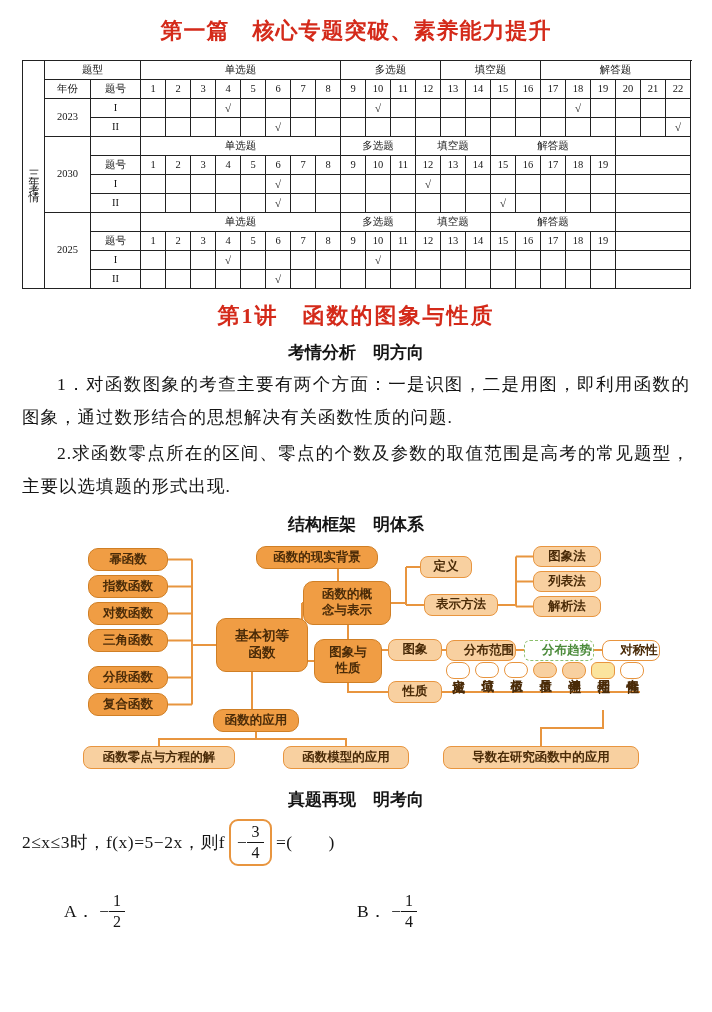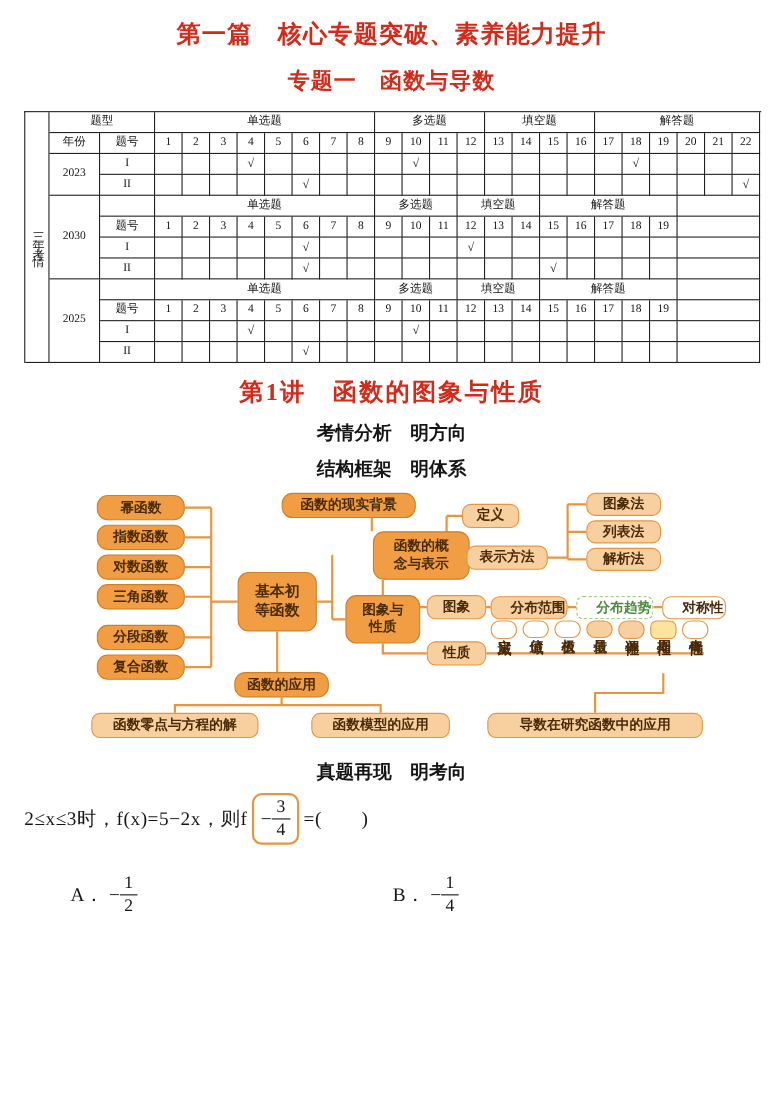--- a/index.html
+++ b/index.html
@@ -39,23 +39,23 @@
   .abs { position: absolute; }
   .d-solid  { background: #f09d44; border: 1px solid #d07f25; border-radius: 10px; }
   .d-light  { background: #f8d0a0; border: 1px solid #e8953f; border-radius: 8px; }
   .d-out    { background: #fff; border: 1.5px solid #e8953f; border-radius: 8px; }
   .d-yellow { background: #fbe49e; border: 1.5px solid #e8953f; border-radius: 6px; }
   .d-green  { background: #fff; border: 1.5px dashed #8cbf6b; border-radius: 6px; color: #4c8b3b; }
 
   #left-funcs { position: absolute; left: 62px; top: 8px; display: flex; flex-direction: column; gap: 4px; }
   #left-funcs .db { width: 80px; height: 23px; }
   #left-funcs .gap-top { margin-top: 10px; }
-  #d-hub { left: 190px; top: 78px; width: 72px; height: 54px; padding: 4px 12px; font-size: 13.5px; }
+  #d-hub { left: 190px; top: 78px; width: 92px; height: 54px; padding: 4px 12px; font-size: 13.5px; }
   #d-background { left: 230px; top: 6px; width: 122px; height: 23px; }
-  #d-concept { left: 277px; top: 41px; width: 88px; height: 44px; padding: 2px 16px; margin-left: 36px; }
+  #d-concept { left: 277px; top: 41px; width: 88px; height: 44px; padding: 2px 16px; }
   #d-graphprops { left: 288px; top: 99px; width: 68px; height: 44px; padding: 2px 12px; }
   #d-definition { left: 394px; top: 16px; width: 52px; height: 22px; }
   #d-representation { left: 398px; top: 54px; width: 74px; height: 22px; }
   #methods { position: absolute; left: 507px; top: 6px; display: flex; flex-direction: column; gap: 4px; }
   #methods .db { width: 68px; height: 21px; }
   #d-graph { left: 362px; top: 99px; width: 54px; height: 22px; }
   #graph-items { position: absolute; left: 420px; top: 100px; display: flex; gap: 8px; }
   #graph-items .db { height: 21px; padding-left: 16px; }
   #graph-items .db:nth-child(1) { width: 70px; }
   #graph-items .db:nth-child(2) { width: 70px; }
@@ -83,21 +83,20 @@
   .option:nth-child(1) { margin-left: 42px; }
   .option:nth-child(2) { margin-left: 232px; }
   .opt-label { margin-right: 5px; }
 </style>
 </head>
 <body>
 
 <div class="page">
 
   <h1 class="part-title">第一篇　核心专题突破、素养能力提升</h1>
-  <h2 class="topic-title">专题一　函数与导数</h2>
 
   <div class="exam-grid" id="exam-grid">
       <div class="tc side" style="grid-area: 1 / 1 / span 12 / span 1;">三年考情</div>
       <div class="tc" style="grid-area: 1 / 2 / span 1 / span 2; text-align: center;">题型</div>
       <div class="tc" style="grid-area: 1 / 4 / span 1 / span 8;">单选题</div>
       <div class="tc" style="grid-area: 1 / 12 / span 1 / span 4;">多选题</div>
       <div class="tc" style="grid-area: 1 / 16 / span 1 / span 4;">填空题</div>
       <div class="tc" style="grid-area: 1 / 20 / span 1 / span 6;">解答题</div>
       <div class="tc" style="grid-area: 2 / 2 / span 1 / span 1;">年份</div>
       <div class="tc" style="grid-area: 2 / 3 / span 1 / span 1;">题号</div>
@@ -308,20 +307,25 @@
       <div class="tc" style="grid-area: 12 / 19 / span 1 / span 1;"></div>
       <div class="tc" style="grid-area: 12 / 20 / span 1 / span 1;"></div>
       <div class="tc" style="grid-area: 12 / 21 / span 1 / span 1;"></div>
       <div class="tc" style="grid-area: 12 / 22 / span 1 / span 1;"></div>
       <div class="tc" style="grid-area: 12 / 23 / span 1 / span 3;"></div>
     </div>
 
   <h2 class="lecture-title">第1讲　函数的图象与性质</h2>
 
   <div class="sec-heading">考情分析　明方向</div>
+  <div>
+
+  <p class="para">1．对函数图象的考查主要有两个方面：一是识图，二是用图，即利用函数的图象，通过数形结合的思想解决有关函数性质的问题.</p>
+      <p class="para">2.求函数零点所在的区间、零点的个数及参数的取值范围是高考的常见题型，主要以选填题的形式出现.</p>
+    </div>
 
   <div class="sec-heading">结构框架　明体系</div>
 
   <div class="diagram">
     <svg width="660" height="238" viewBox="0 0 660 238">
       <path d="M142 19.5 H166 M142 46.5 H166 M142 73.5 H166 M142 100.5 H166 M142 137.5 H166 M142 164.5 H166 M166 19.5 V164.5 M166 105 H190 M312 29 V41 M322 85 V99 M262 105 H276 M276 63 V121 M276 63 H277 M276 121 H288 M365 63 H380 M380 27 V65 M380 27 H394 M380 65 H398 M472 65 H490 M490 16.5 V66.5 M490 16.5 H507 M490 41.5 H507 M490 66.5 H507 M356 110 H362 M416 110 H420 M490 110 H498 M568 110 H576 M322 143 V152 H362 M416 152 H614 M226 132 V169 M230 192 V199 M133 206 V199 H320 V206 M515 206 V188 H577 V170" stroke="#e8953f" stroke-width="2" fill="none"></path>
     </svg>
 
     <div id="left-funcs">
 

